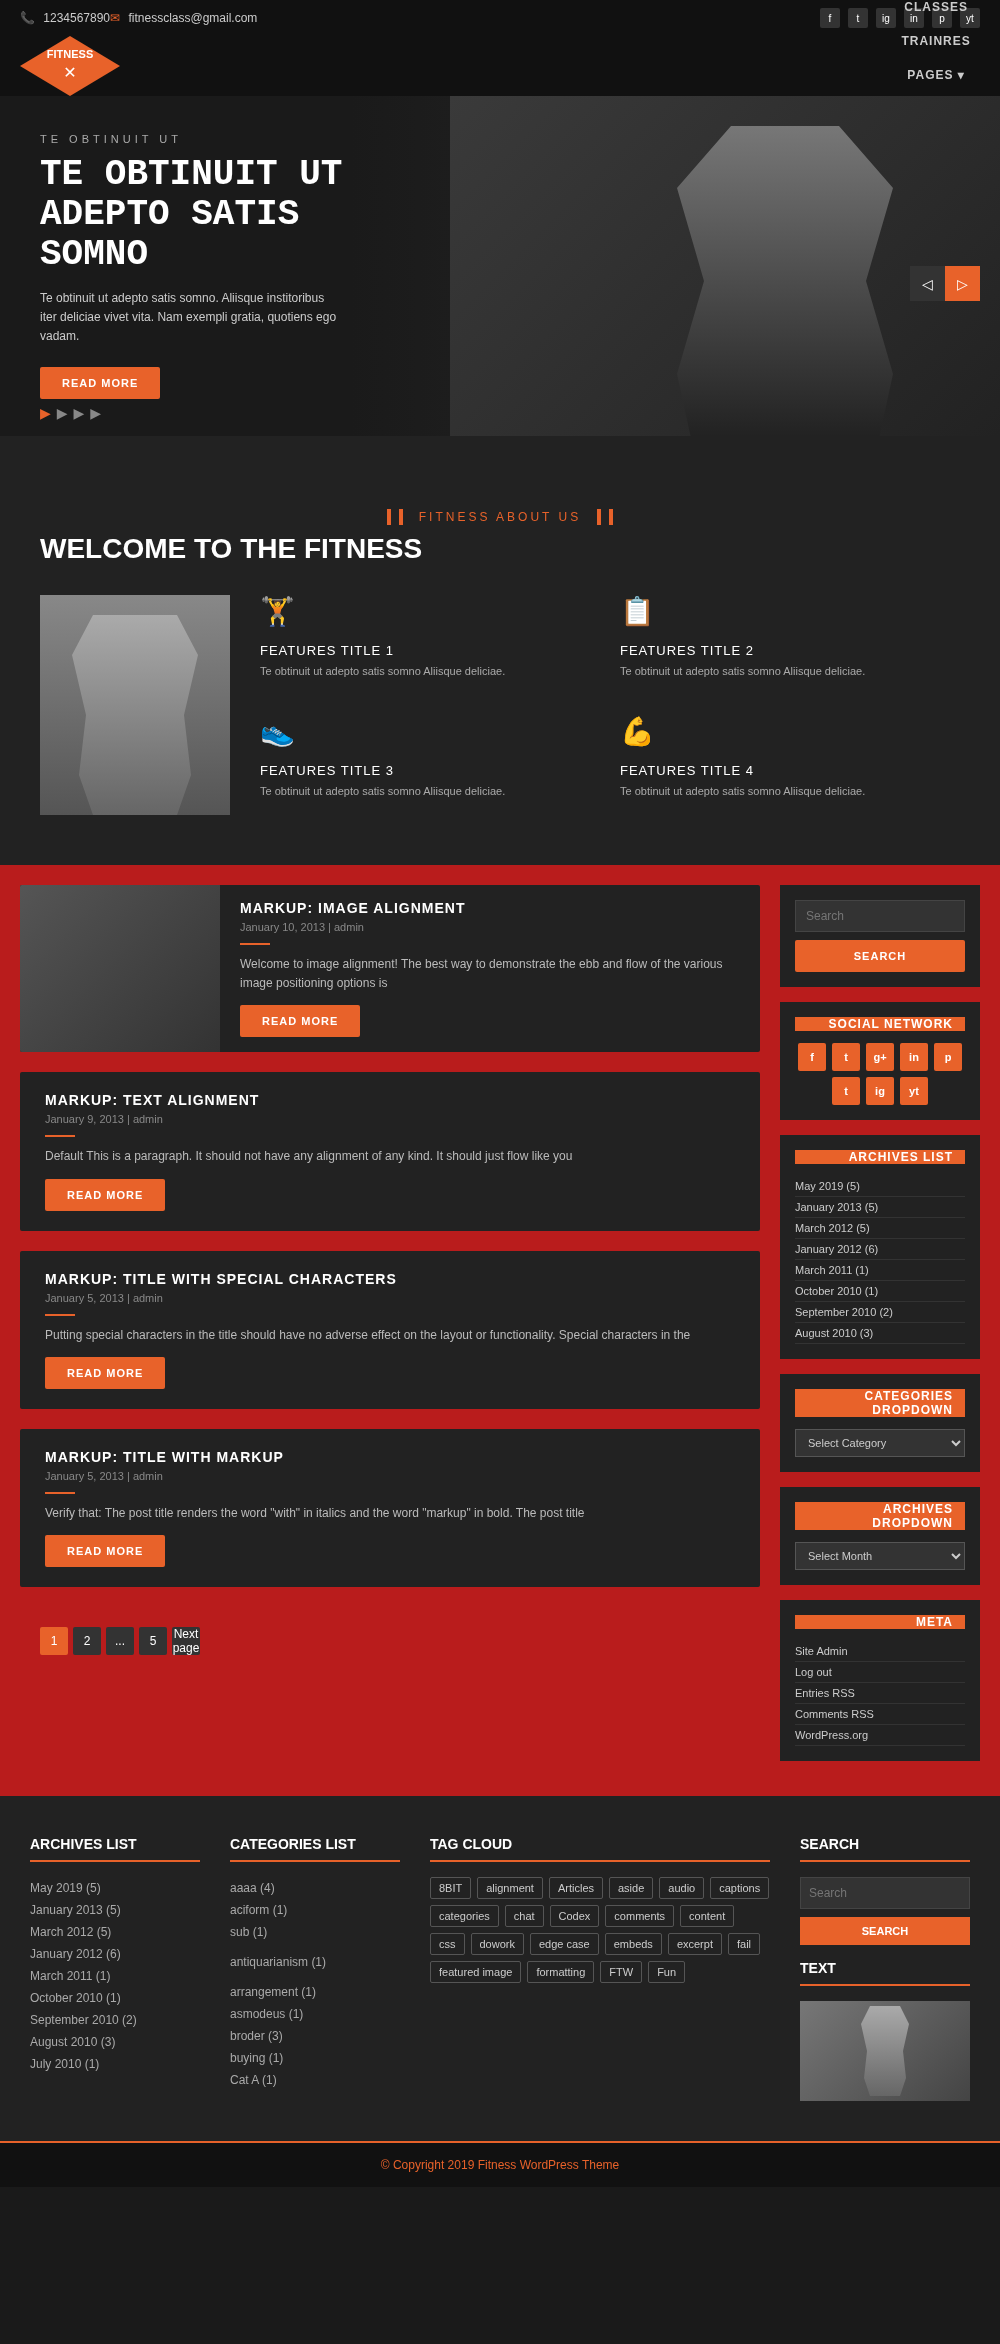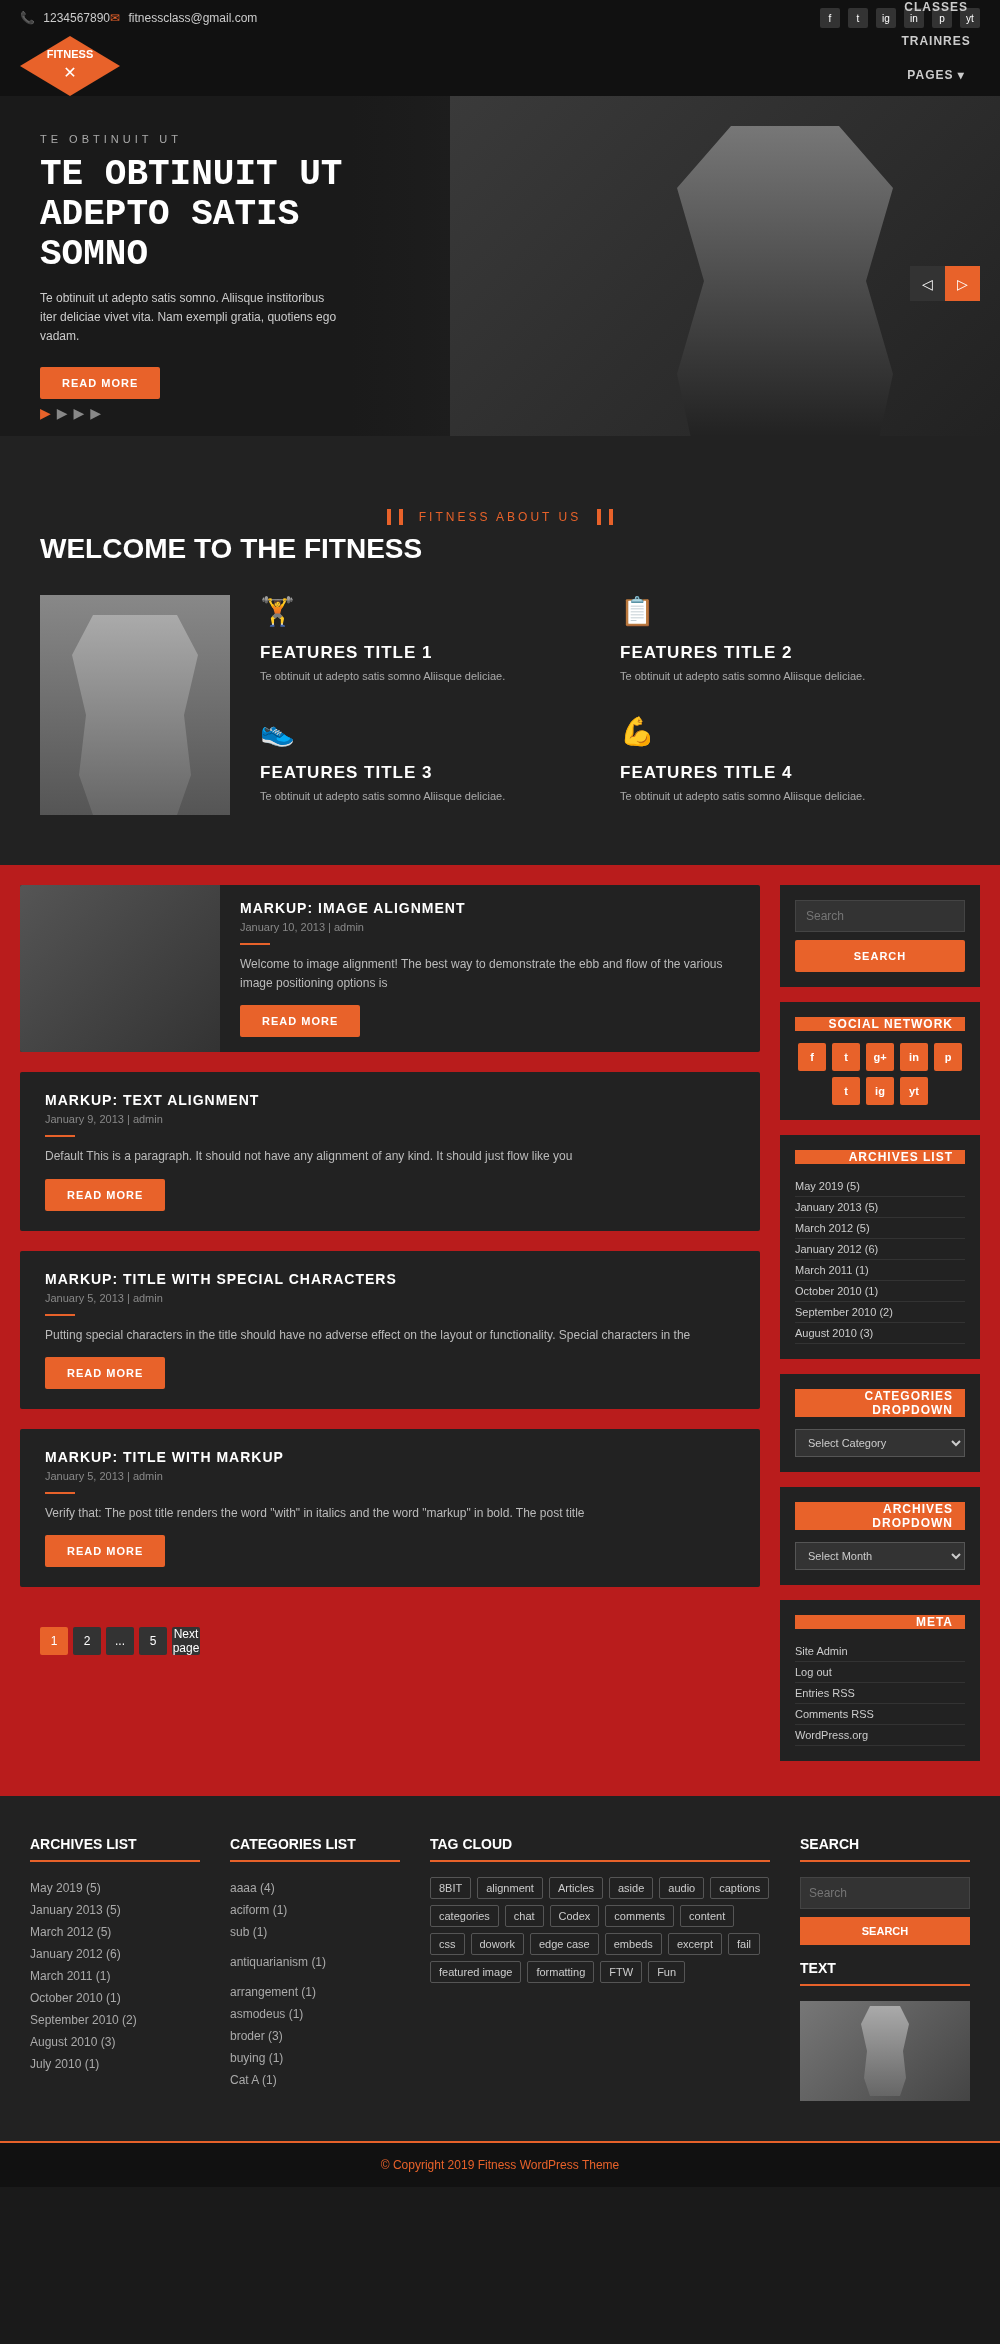--- a/index.html
+++ b/index.html
@@ -35,21 +35,21 @@
     
     .about-section { background: #222; padding: 50px 40px; }
     .section-header { text-align: left; margin-bottom: 30px; margin-top: 23px; }
     .section-label { color: #e8622a; font-size: 12px; letter-spacing: 3px; text-transform: uppercase; margin-bottom: 8px; display: flex; align-items: center; justify-content: center; gap: 8px; }
     .section-title { font-size: 28px; font-weight: 900; text-transform: uppercase; color: #fff; }
     .about-content { display: flex; gap: 30px; }
     .about-image { width: 180px; flex-shrink: 0; background: #333; min-height: 220px; display: flex; align-items: center; justify-content: center; }
     .about-features { flex: 1; display: grid; grid-template-columns: 1fr 1fr; gap: 20px; }
     .feature-item { }
     .feature-icon { width: 40px; height: 40px; color: #e8622a; margin-bottom: 8px; font-size: 24px; }
-    .feature-title { font-size: 17px; font-weight: bold; text-transform: uppercase; letter-spacing: 1px; margin-bottom: 5px; }
+    .feature-title { font-size: 13px; font-weight: normal; text-transform: uppercase; letter-spacing: 1px; margin-bottom: 5px; }
     .feature-desc { font-size: 11px; color: #aaa; line-height: 1.5; }
 
     
     .blog-section { background: #b91c1c; display: flex; gap: 20px; padding: 20px; }
     .blog-main { flex: 1; }
     .blog-sidebar { width: 200px; flex-shrink: 0; }
 
     
     .post-card { background: #222; margin-bottom: 20px; border-radius: 2px; overflow: hidden; }
     .post-card-featured { display: flex; }

